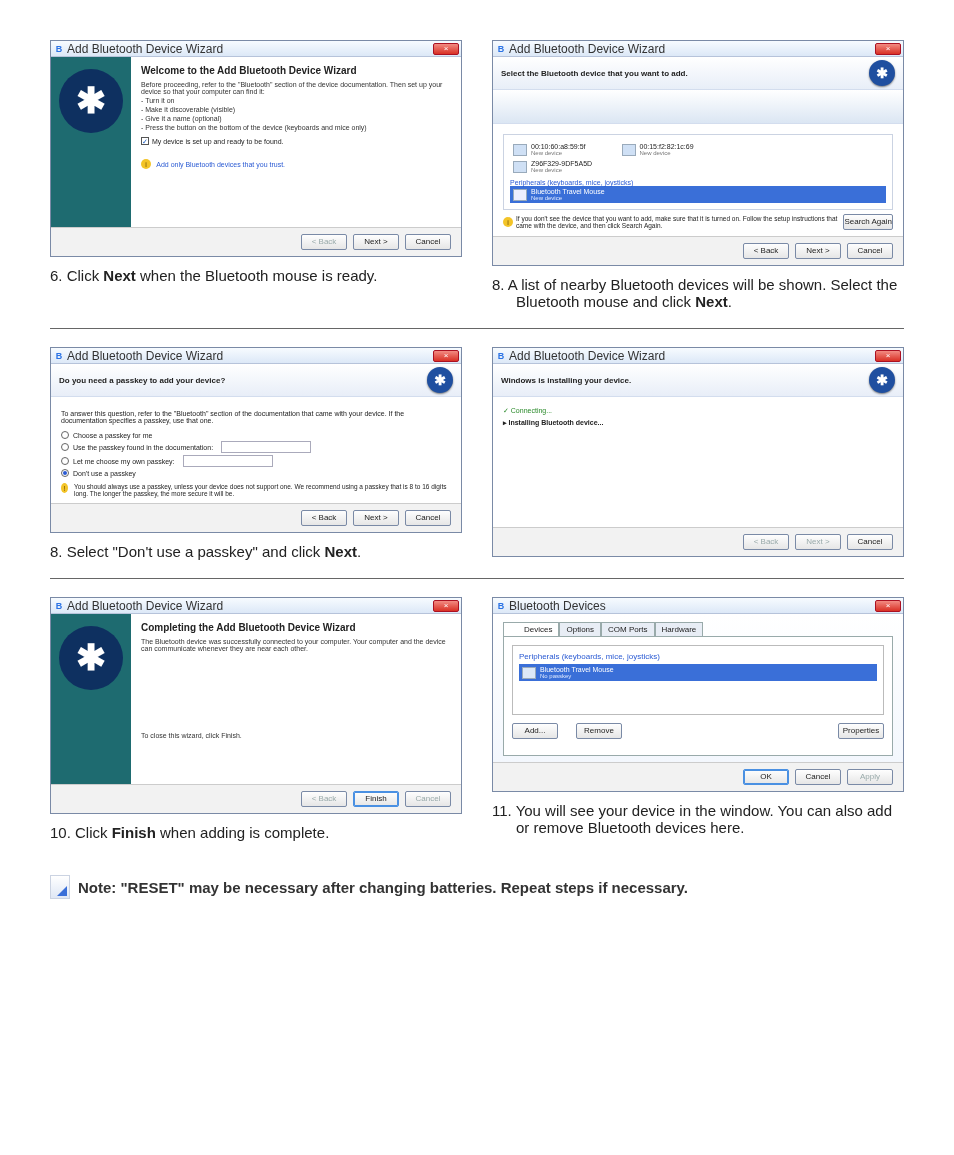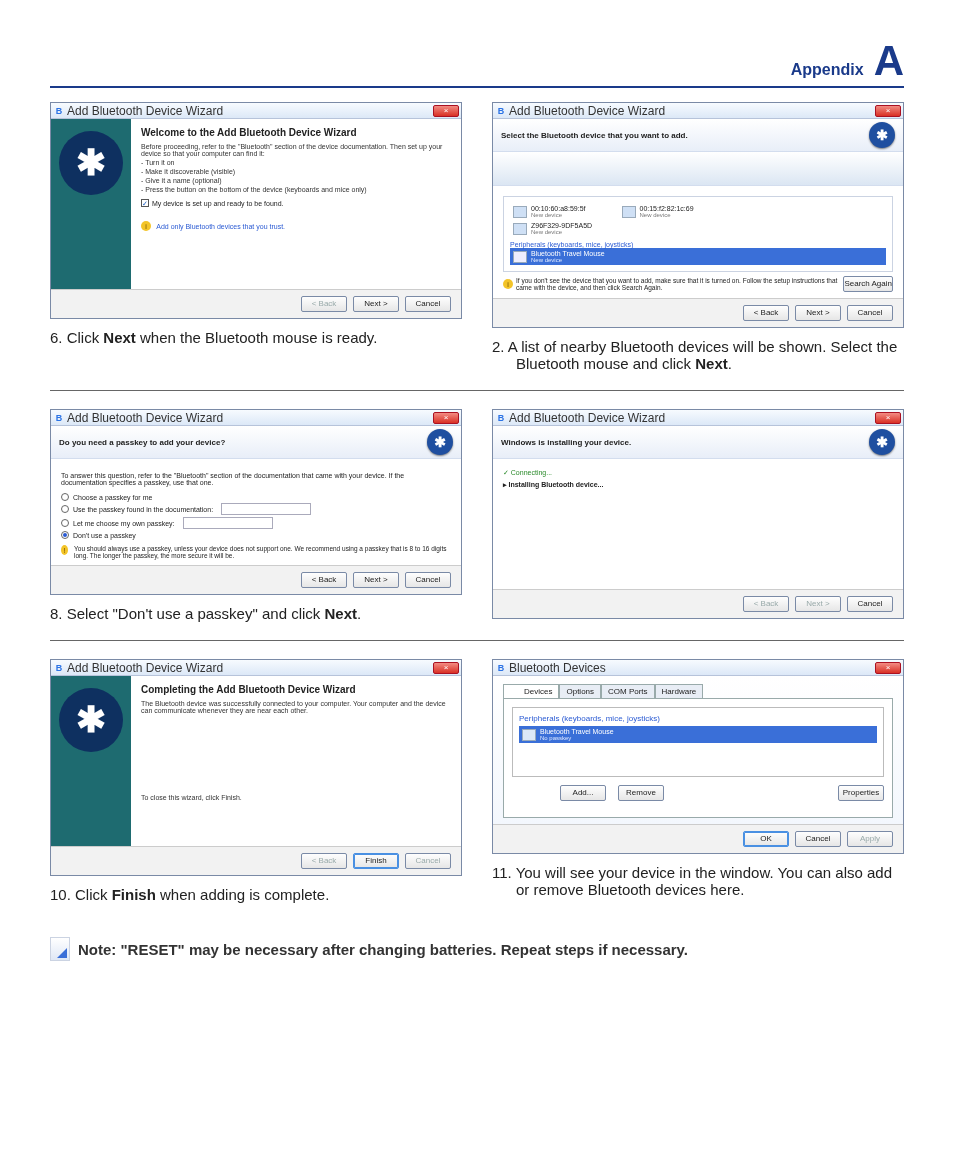--- a/index.html
+++ b/index.html
@@ -87,24 +87,20 @@
   .note-row{display:flex;align-items:center;gap:8px;margin-top:30px;}
   .note-ico{width:20px;height:24px;background:linear-gradient(#fff,#dfe7f5);border:1px solid #cbd3e2;position:relative;}
   .note-ico::after{content:"";position:absolute;right:2px;bottom:2px;width:10px;height:10px;background:#3a6fd8;clip-path:polygon(0 100%,100% 0,100% 100%);} 
   .note-text{font-weight:bold;font-size:15px;}
 </style>
 </head>
 <body>
 
 <div class="page">
 
-  <div class="header">
-    <span class="title">Appendix</span>
-    <span class="big">A</span>
-  </div>
 
   <div class="row">
 
     <div class="col">
       <div class="win">
         <div class="titlebar">
           <div class="left">
               <span class="bt-ico">B</span>
             <span class="ttl">Add Bluetooth Device Wizard</span>
             </div>
@@ -194,21 +190,21 @@
             <div class="wbtn">Search Again</div>
           </div>
         </div>
         <div class="btnrow">
           <div class="wbtn">&lt; Back</div>
           <div class="wbtn">Next &gt;</div>
           <div class="wbtn">Cancel</div>
         </div>
       </div>
       <div class="caption">
-        <span>2.   A list of nearby Bluetooth devices will be shown. Select the Bluetooth mouse and click </span><b>Next</b><span>.</span>
+        <span>8.   A list of nearby Bluetooth devices will be shown. Select the Bluetooth mouse and click </span><b>Next</b><span>.</span>
       </div>
     </div>
   </div>
 
   <hr class="sep">
 
   <div class="row">
 
     <div class="col">
       <div class="win">
@@ -340,21 +336,21 @@
               <div style="color:#2a5ad3;font-size:8px;">Peripherals (keyboards, mice, joysticks)</div>
               <div class="dev sel" style="margin-top:3px;">
                 <div class="ic" style="background:#dce8f7;"></div>
                 <div>
                     <div>Bluetooth Travel Mouse</div>
                      <div class="sub" style="color:#dfe9ff;">No passkey</div>
                   </div>
               </div>
             </div>
             <div style="display:flex;justify-content:space-between;margin-top:8px;">
-              <div style="display:flex;gap:12px;margin-left:48px;">
+              <div style="display:flex;gap:18px;">
                 <div class="wbtn">Add...</div>
                 <div class="wbtn">Remove</div>
               </div>
               <div class="wbtn">Properties</div>
             </div>
           </div>
         </div>
         <div class="btnrow" style="justify-content:flex-end;">
           <div class="wbtn" style="border-color:#4a90e2;box-shadow:0 0 0 1px #4a90e2 inset;">OK</div>
           <div class="wbtn">Cancel</div>

